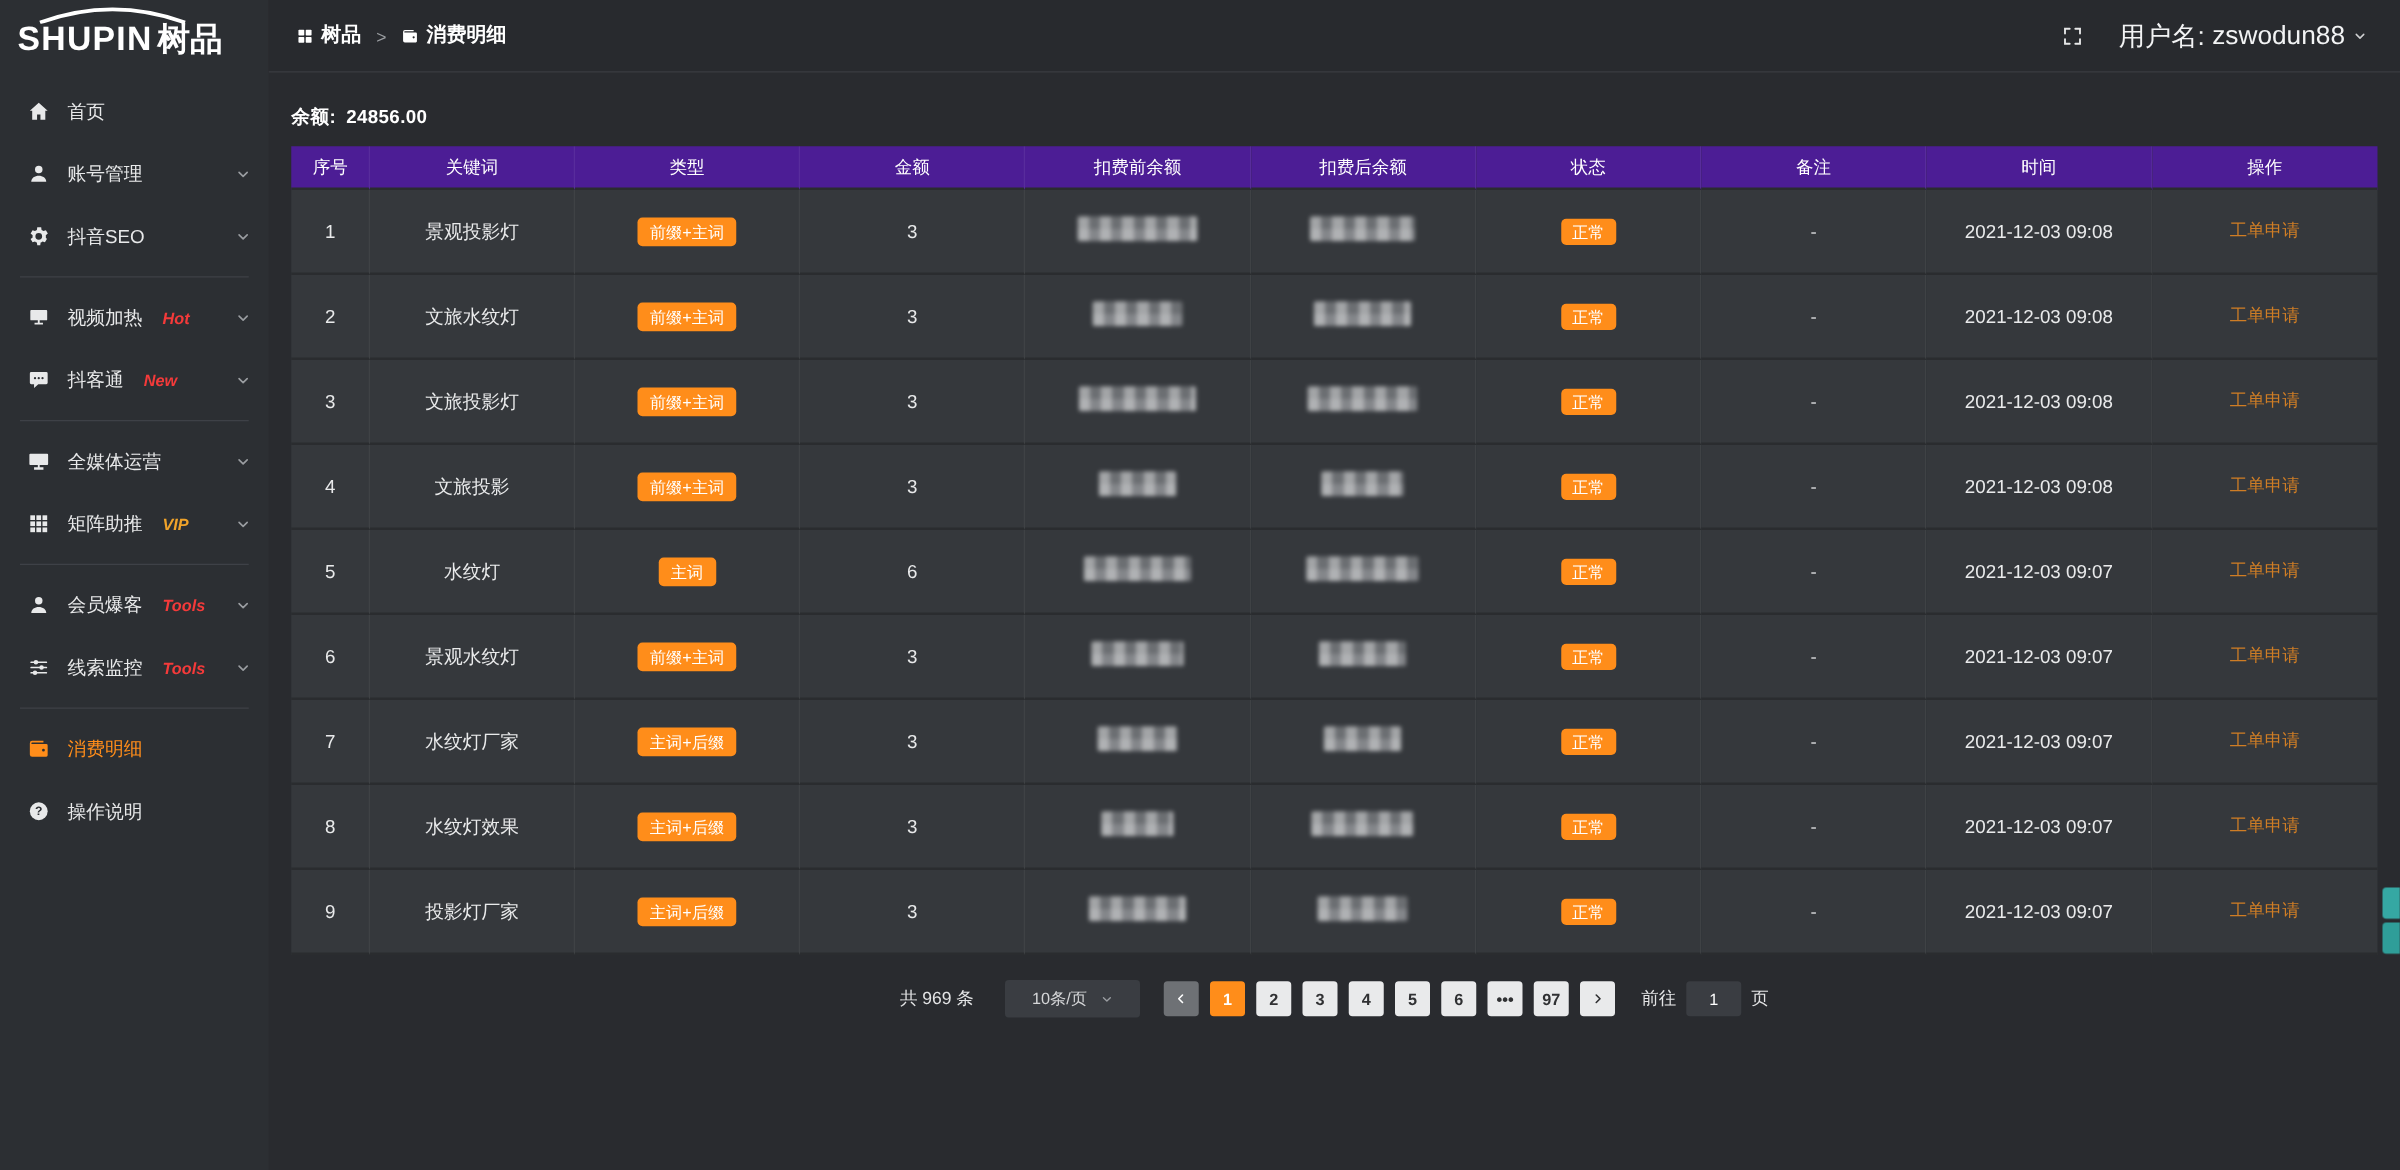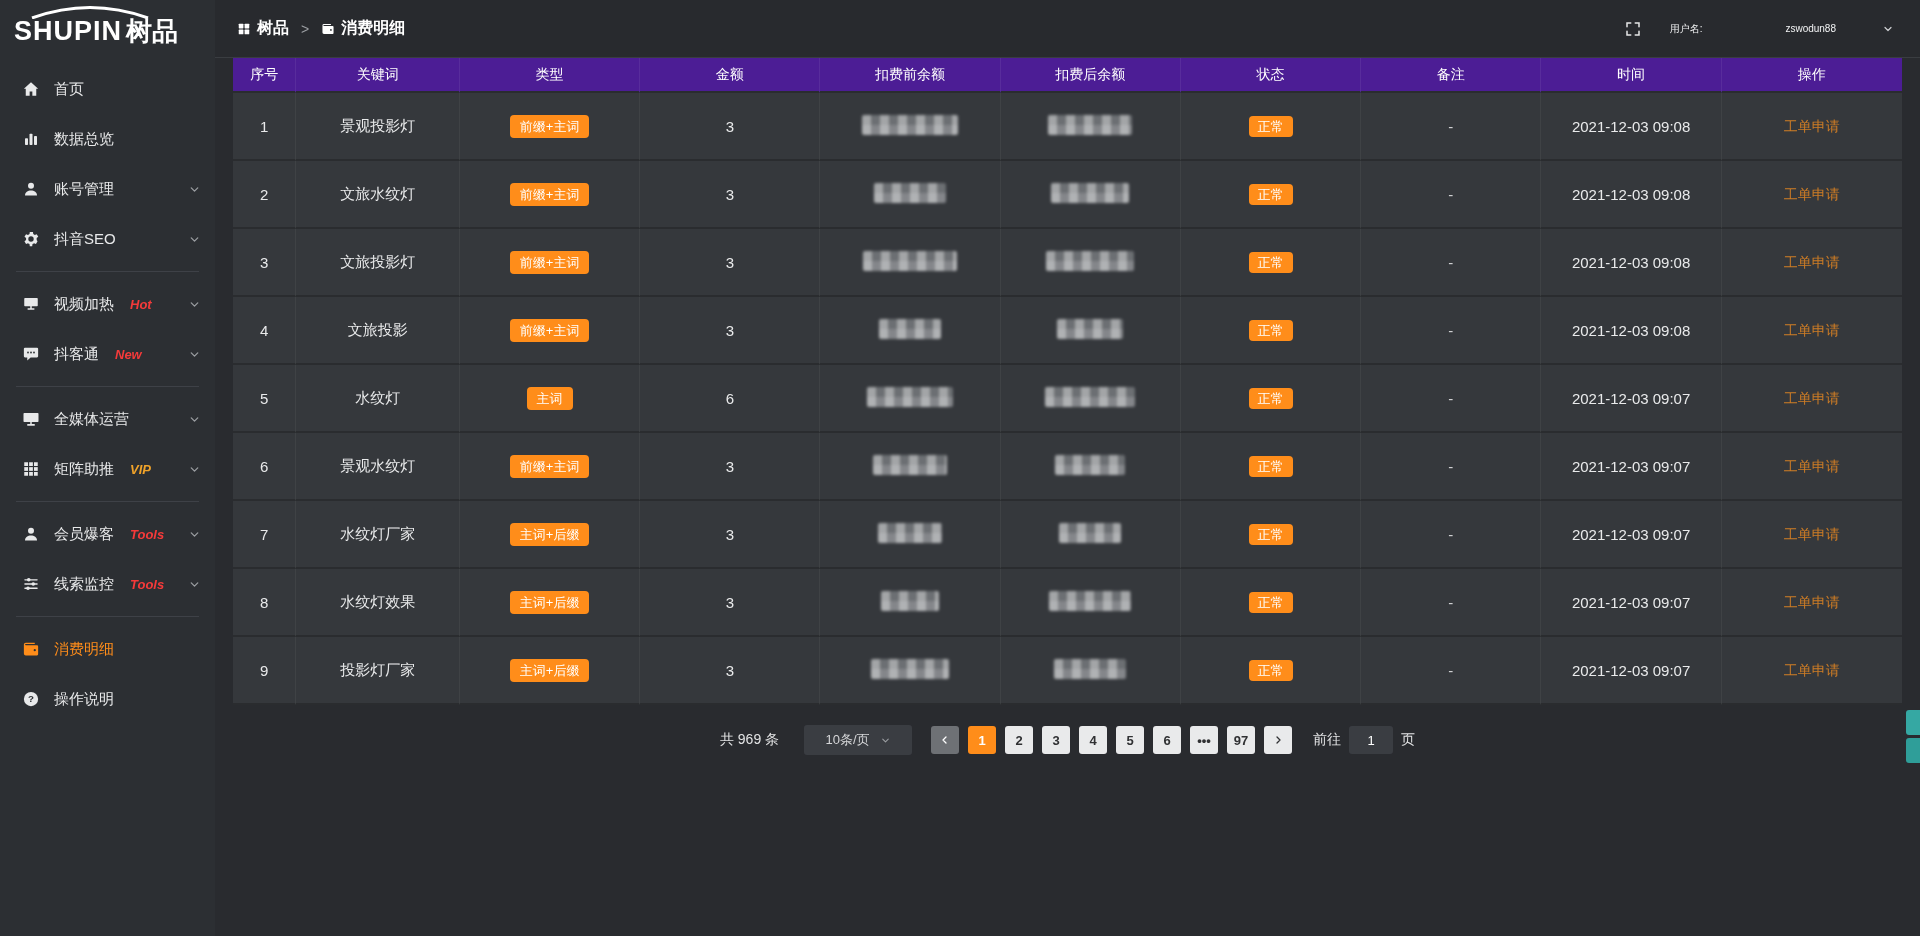--- a/index.html
+++ b/index.html
@@ -34,21 +34,21 @@
   .topbar { height:58px; flex-shrink:0; display:flex; align-items:center;
     padding:0 26px 0 22px; border-bottom:1px solid #3a3d41; background:#282a2e; }
   .breadcrumb { display:flex; align-items:center; font-size:16px; font-weight:bold; }
   .crumb { display:flex; align-items:center; cursor:pointer; }
   .crumb .icon { display:flex; width:14px; height:14px; margin-right:6px; color:#fff; }
   .crumb .icon svg { width:14px; height:14px; }
   .crumb-sep { color:#9b9ea2; margin:0 12px; font-size:14px; font-weight:normal; }
   .topbar-right { margin-left:auto; display:flex; align-items:center; }
   .fullscreen { display:flex; width:18px; height:18px; color:#e6e7e8; cursor:pointer; margin-right:28px; }
   .fullscreen svg { width:18px; height:18px; }
-  .user { display:flex; align-items:center; font-size:10px; color:#f2f3f4; cursor:pointer;gap:40px; }
+  .user { display:flex; align-items:center; font-size:21px; color:#f2f3f4; cursor:pointer; }
   .user .uchev { display:flex; width:12px; height:12px; margin-left:6px; color:#cfd0d2; }
   .user .uchev svg { width:12px; height:12px; }
 
   .content { flex:1; padding:0 18px; }
   .balance { margin:26px 0 14px; font-size:15px; font-weight:bold; color:#fff; letter-spacing:.3px; }
   .balance .val { margin-left:8px; }
 
   
   table { width:100%; border-collapse:separate; border-spacing:0; table-layout:fixed; }
   th { height:35px; background:#4c1d95; color:#fff; font-size:14px; font-weight:normal;
@@ -116,30 +116,20 @@
           <span class="icon">
             <svg viewBox="0 0 24 24" fill="currentColor">
               <path d="M12 3 2.5 11.5H5V21h5.2v-5.6h3.6V21H19v-9.5h2.5z"></path>
             </svg>
           </span>
           <span class="label">首页</span>
         </div>
         <div class="menu-item">
           <span class="icon">
             <svg viewBox="0 0 24 24" fill="currentColor">
-              <rect x="4" y="11" width="4" height="9" rx="1"></rect>
-              <rect x="10" y="5" width="4" height="15" rx="1"></rect>
-              <rect x="16" y="8" width="4" height="12" rx="1"></rect>
-            </svg>
-          </span>
-          <span class="label">数据总览</span>
-        </div>
-        <div class="menu-item">
-          <span class="icon">
-            <svg viewBox="0 0 24 24" fill="currentColor">
               <circle cx="12" cy="7.5" r="4"></circle>
               <path d="M4 20.5c0-4.2 3.8-6.5 8-6.5s8 2.3 8 6.5z"></path>
             </svg>
           </span>
           <span class="label">账号管理</span>
           <span class="chev">
             <svg viewBox="0 0 24 24" fill="none" stroke="currentColor" stroke-width="2.4" stroke-linecap="round" stroke-linejoin="round">
               <path d="m6 9 6 6 6-6"></path>
             </svg>
           </span>
@@ -317,20 +307,23 @@
           <span class="uchev">
               <svg viewBox="0 0 24 24" fill="none" stroke="currentColor" stroke-width="2.4" stroke-linecap="round" stroke-linejoin="round">
                 <path d="m6 9 6 6 6-6"></path>
               </svg>
             </span>
         </span>
       </div>
     </header>
 
     <div class="content">
+      <div class="balance">
+        <span>余额:</span><span class="val">24856.00</span>
+      </div>
 
       <table>
         <colgroup>
           <col style="width:3.8%">
             <col style="width:9.8%">
             <col style="width:10.8%">
             <col style="width:10.8%">
           <col style="width:10.8%">
             <col style="width:10.8%">
             <col style="width:10.8%">

